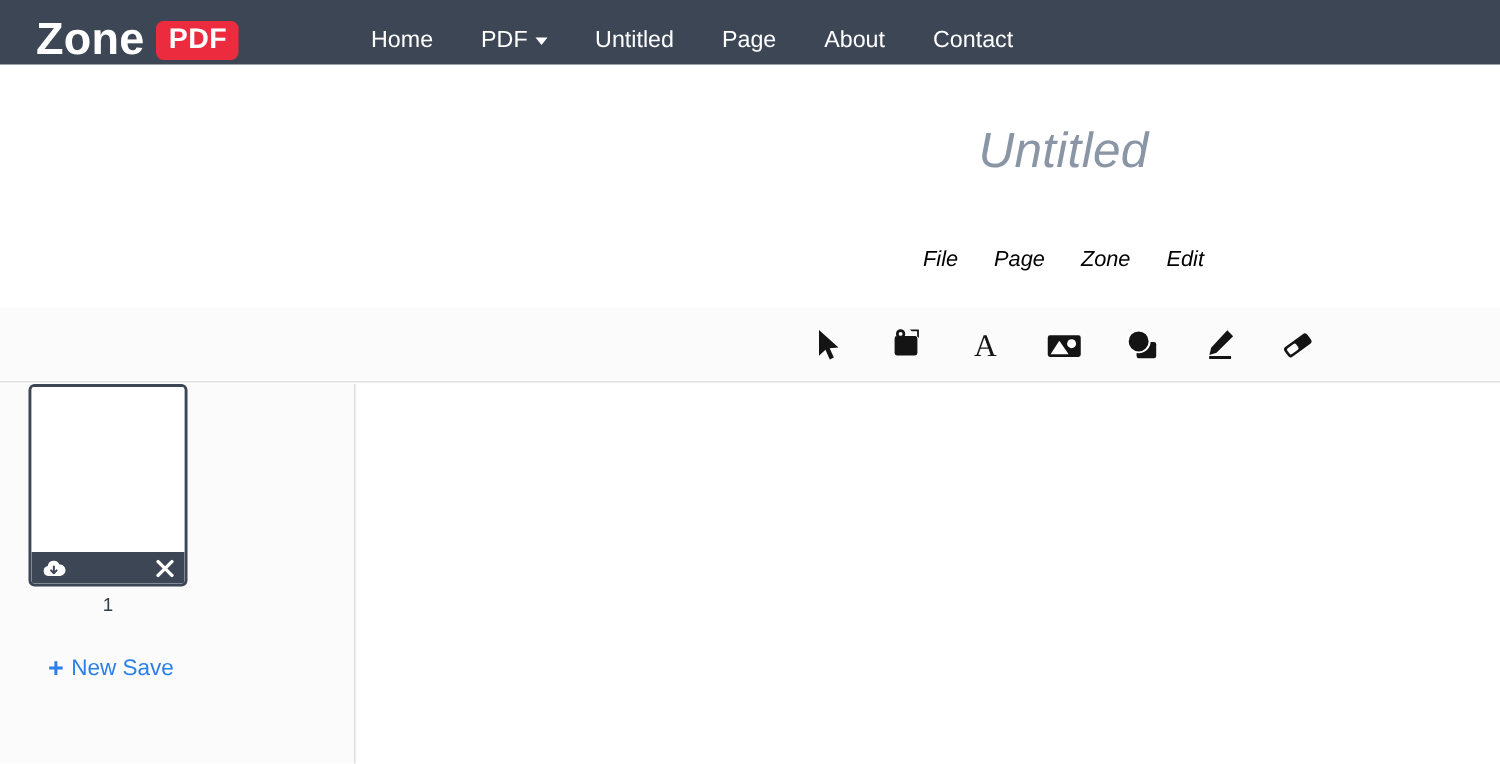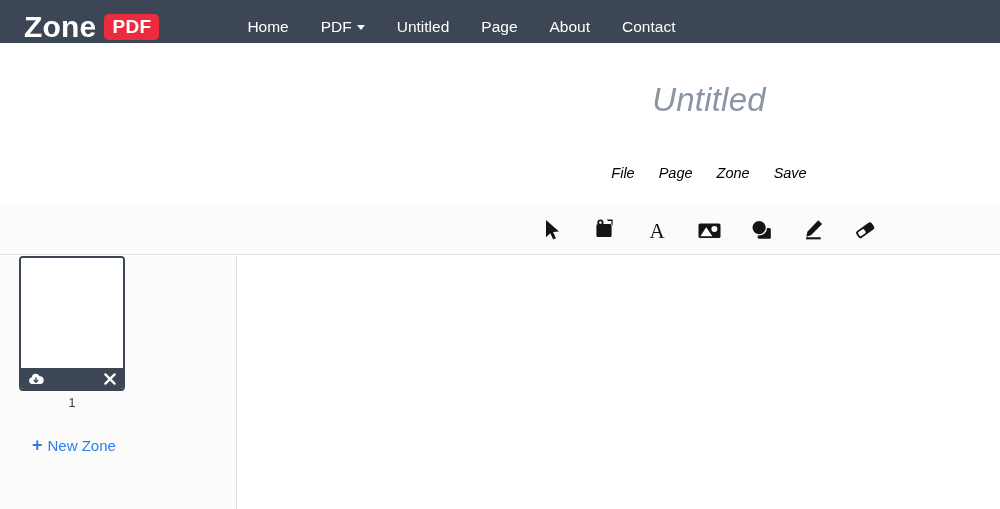--- a/index.html
+++ b/index.html
@@ -244,21 +244,21 @@
     </a>
   </div>
 </div>
 
 <div class="doc-header">
   <div class="doc-title">Untitled</div>
   <div class="doc-menu">
     <span class="doc-menu-item">File</span>
     <span class="doc-menu-item">Page</span>
     <span class="doc-menu-item">Zone</span>
-    <span class="doc-menu-item">Save</span>
+    <span class="doc-menu-item">Edit</span>
   </div>
 </div>
 
 <div class="toolbar">
   <div class="toolbar-inner">
 
     <button class="tool-btn">
       <span>
         <svg width="20" height="22" viewBox="0 0 20 22">
           <path d="M3 1 L3 18.2 L7.3 14.2 L10.2 20.6 L12.9 19.3 L10.1 13.1 L16 12.6 Z" fill="#141414"></path>
@@ -345,19 +345,19 @@
             <path d="M1.4 1.4 L10.6 10.6 M10.6 1.4 L1.4 10.6" stroke="#ffffff" stroke-width="2.3" stroke-linecap="round"></path>
           </svg>
         </span>
       </div>
     </div>
     <div class="thumb-num">1</div>
   </div>
 
   <a class="new-page">
     <span class="plus-icon">+</span>
-    <span>New Zone</span>
+    <span>New Save</span>
   </a>
 </div>
 
 <div class="canvas-area">
   <div class="canvas-page"></div>
 </div>
 
 </body></html>

